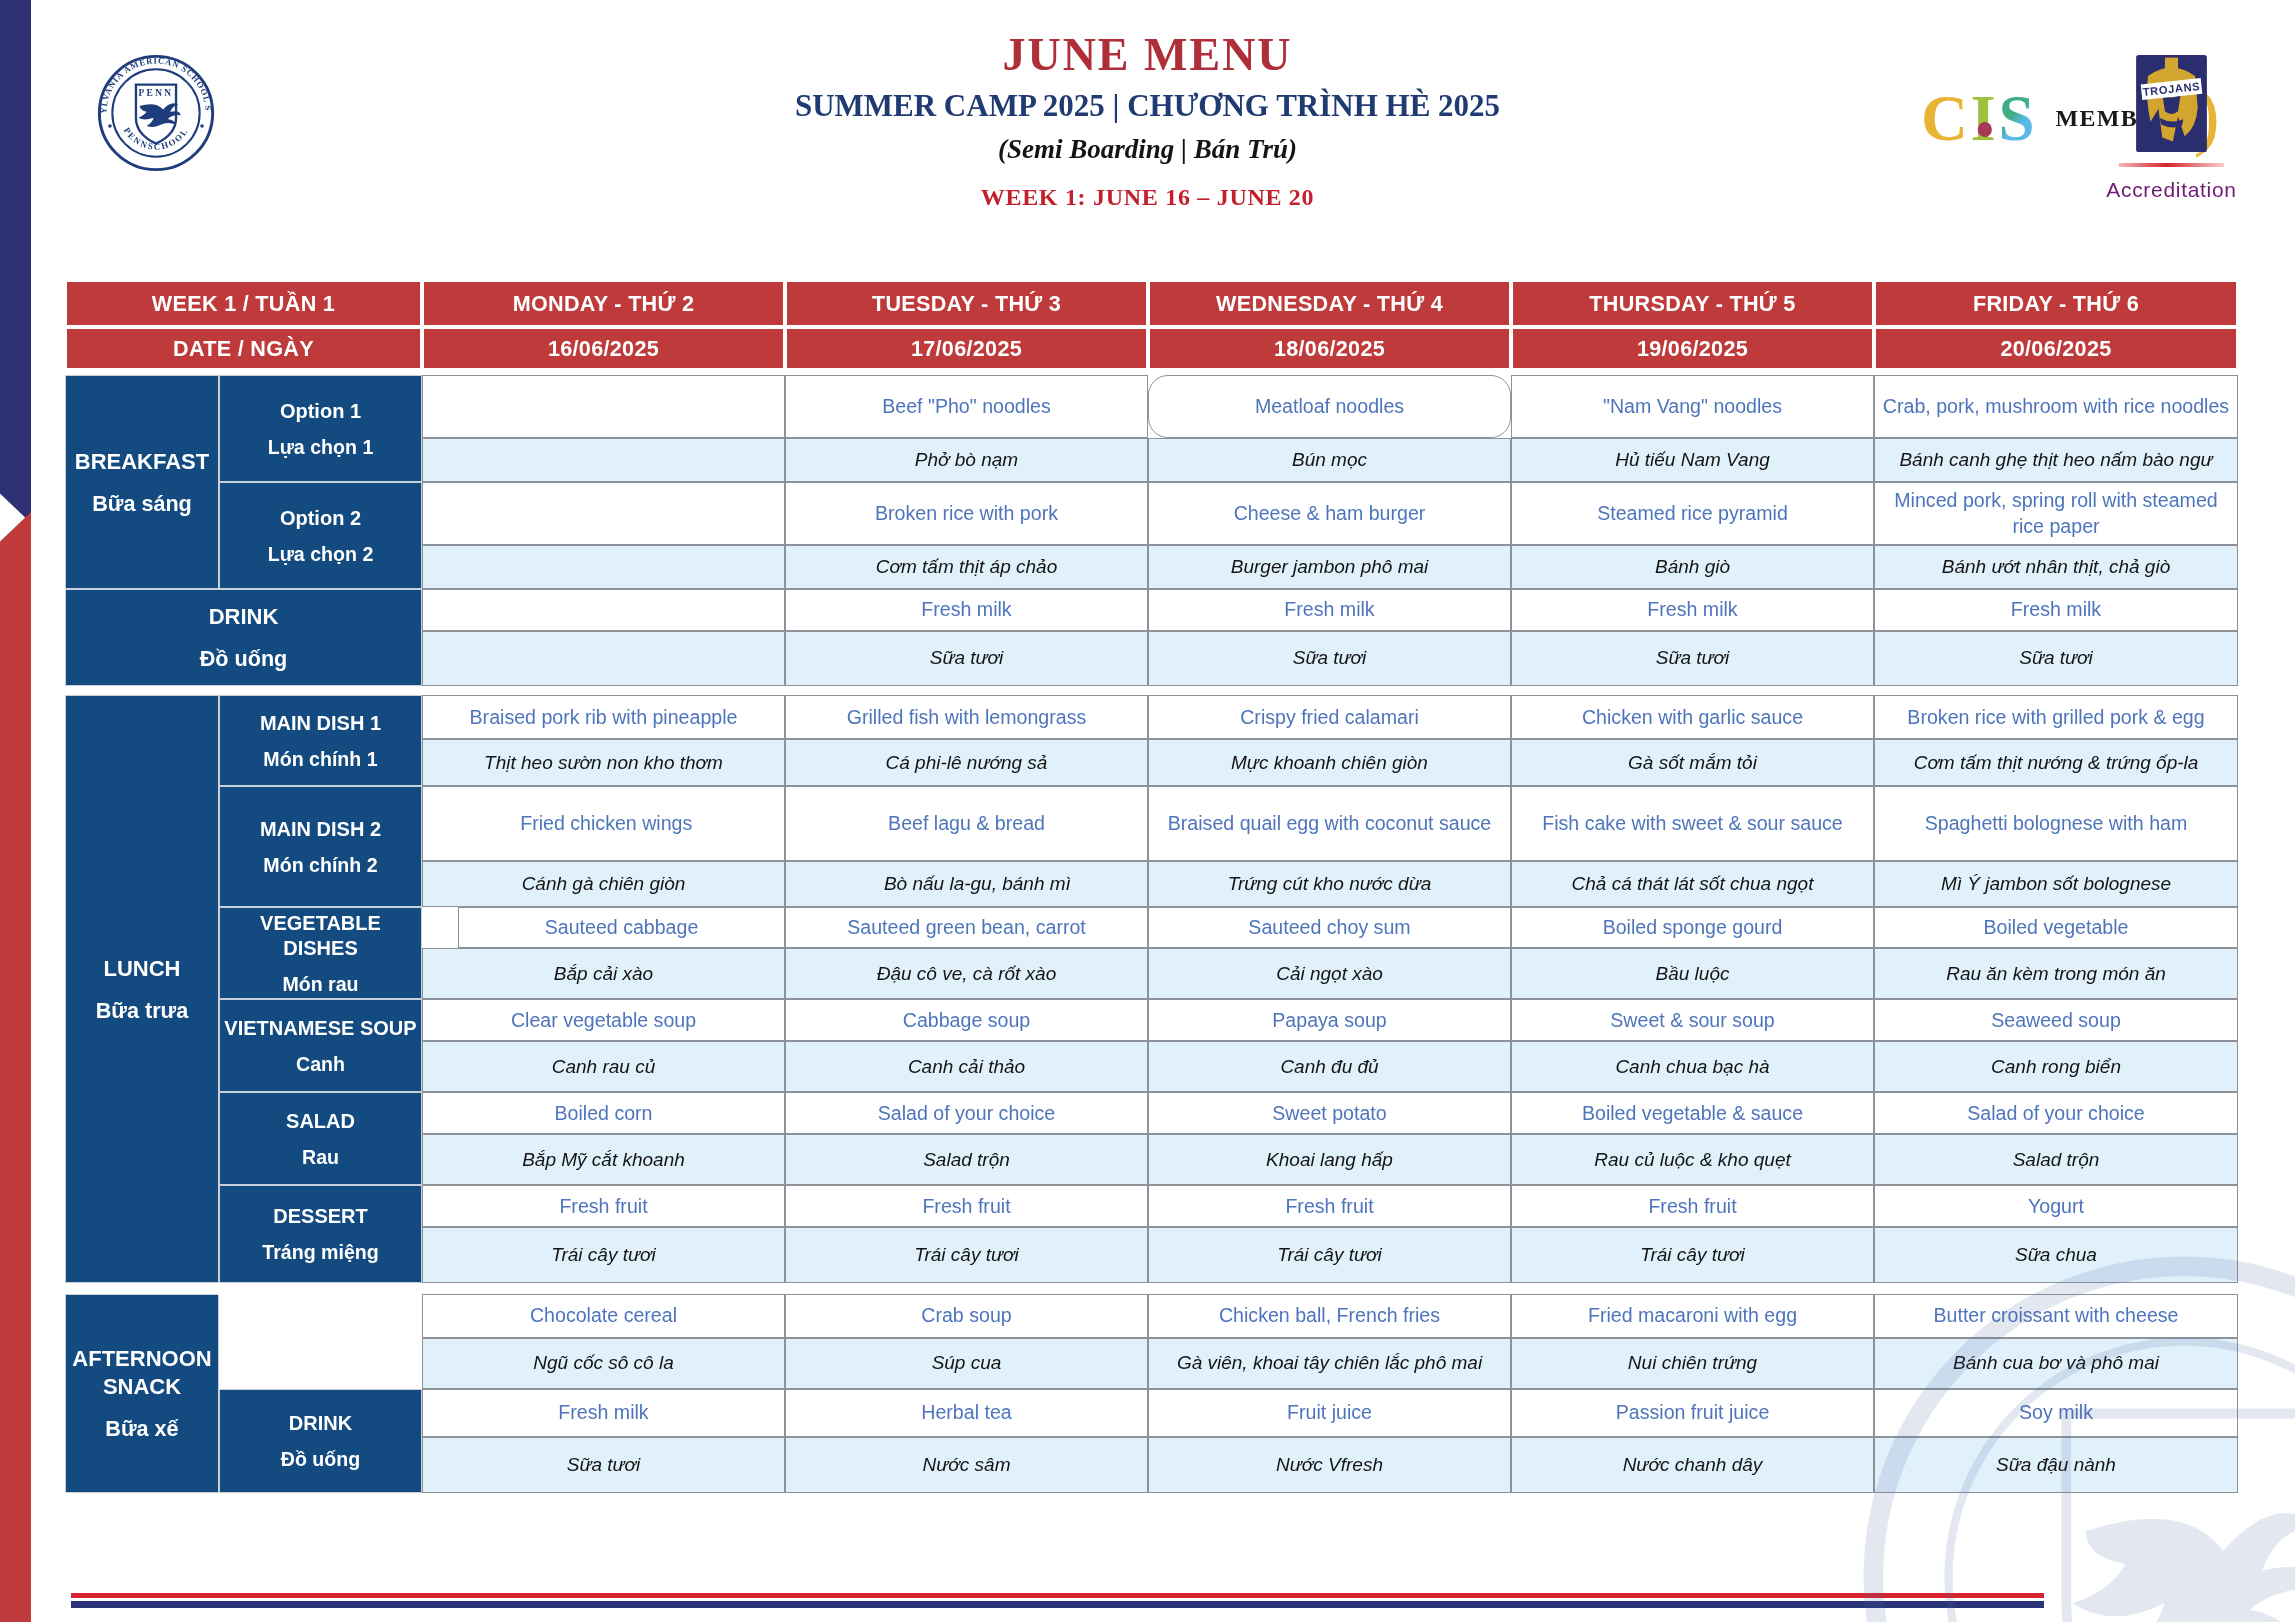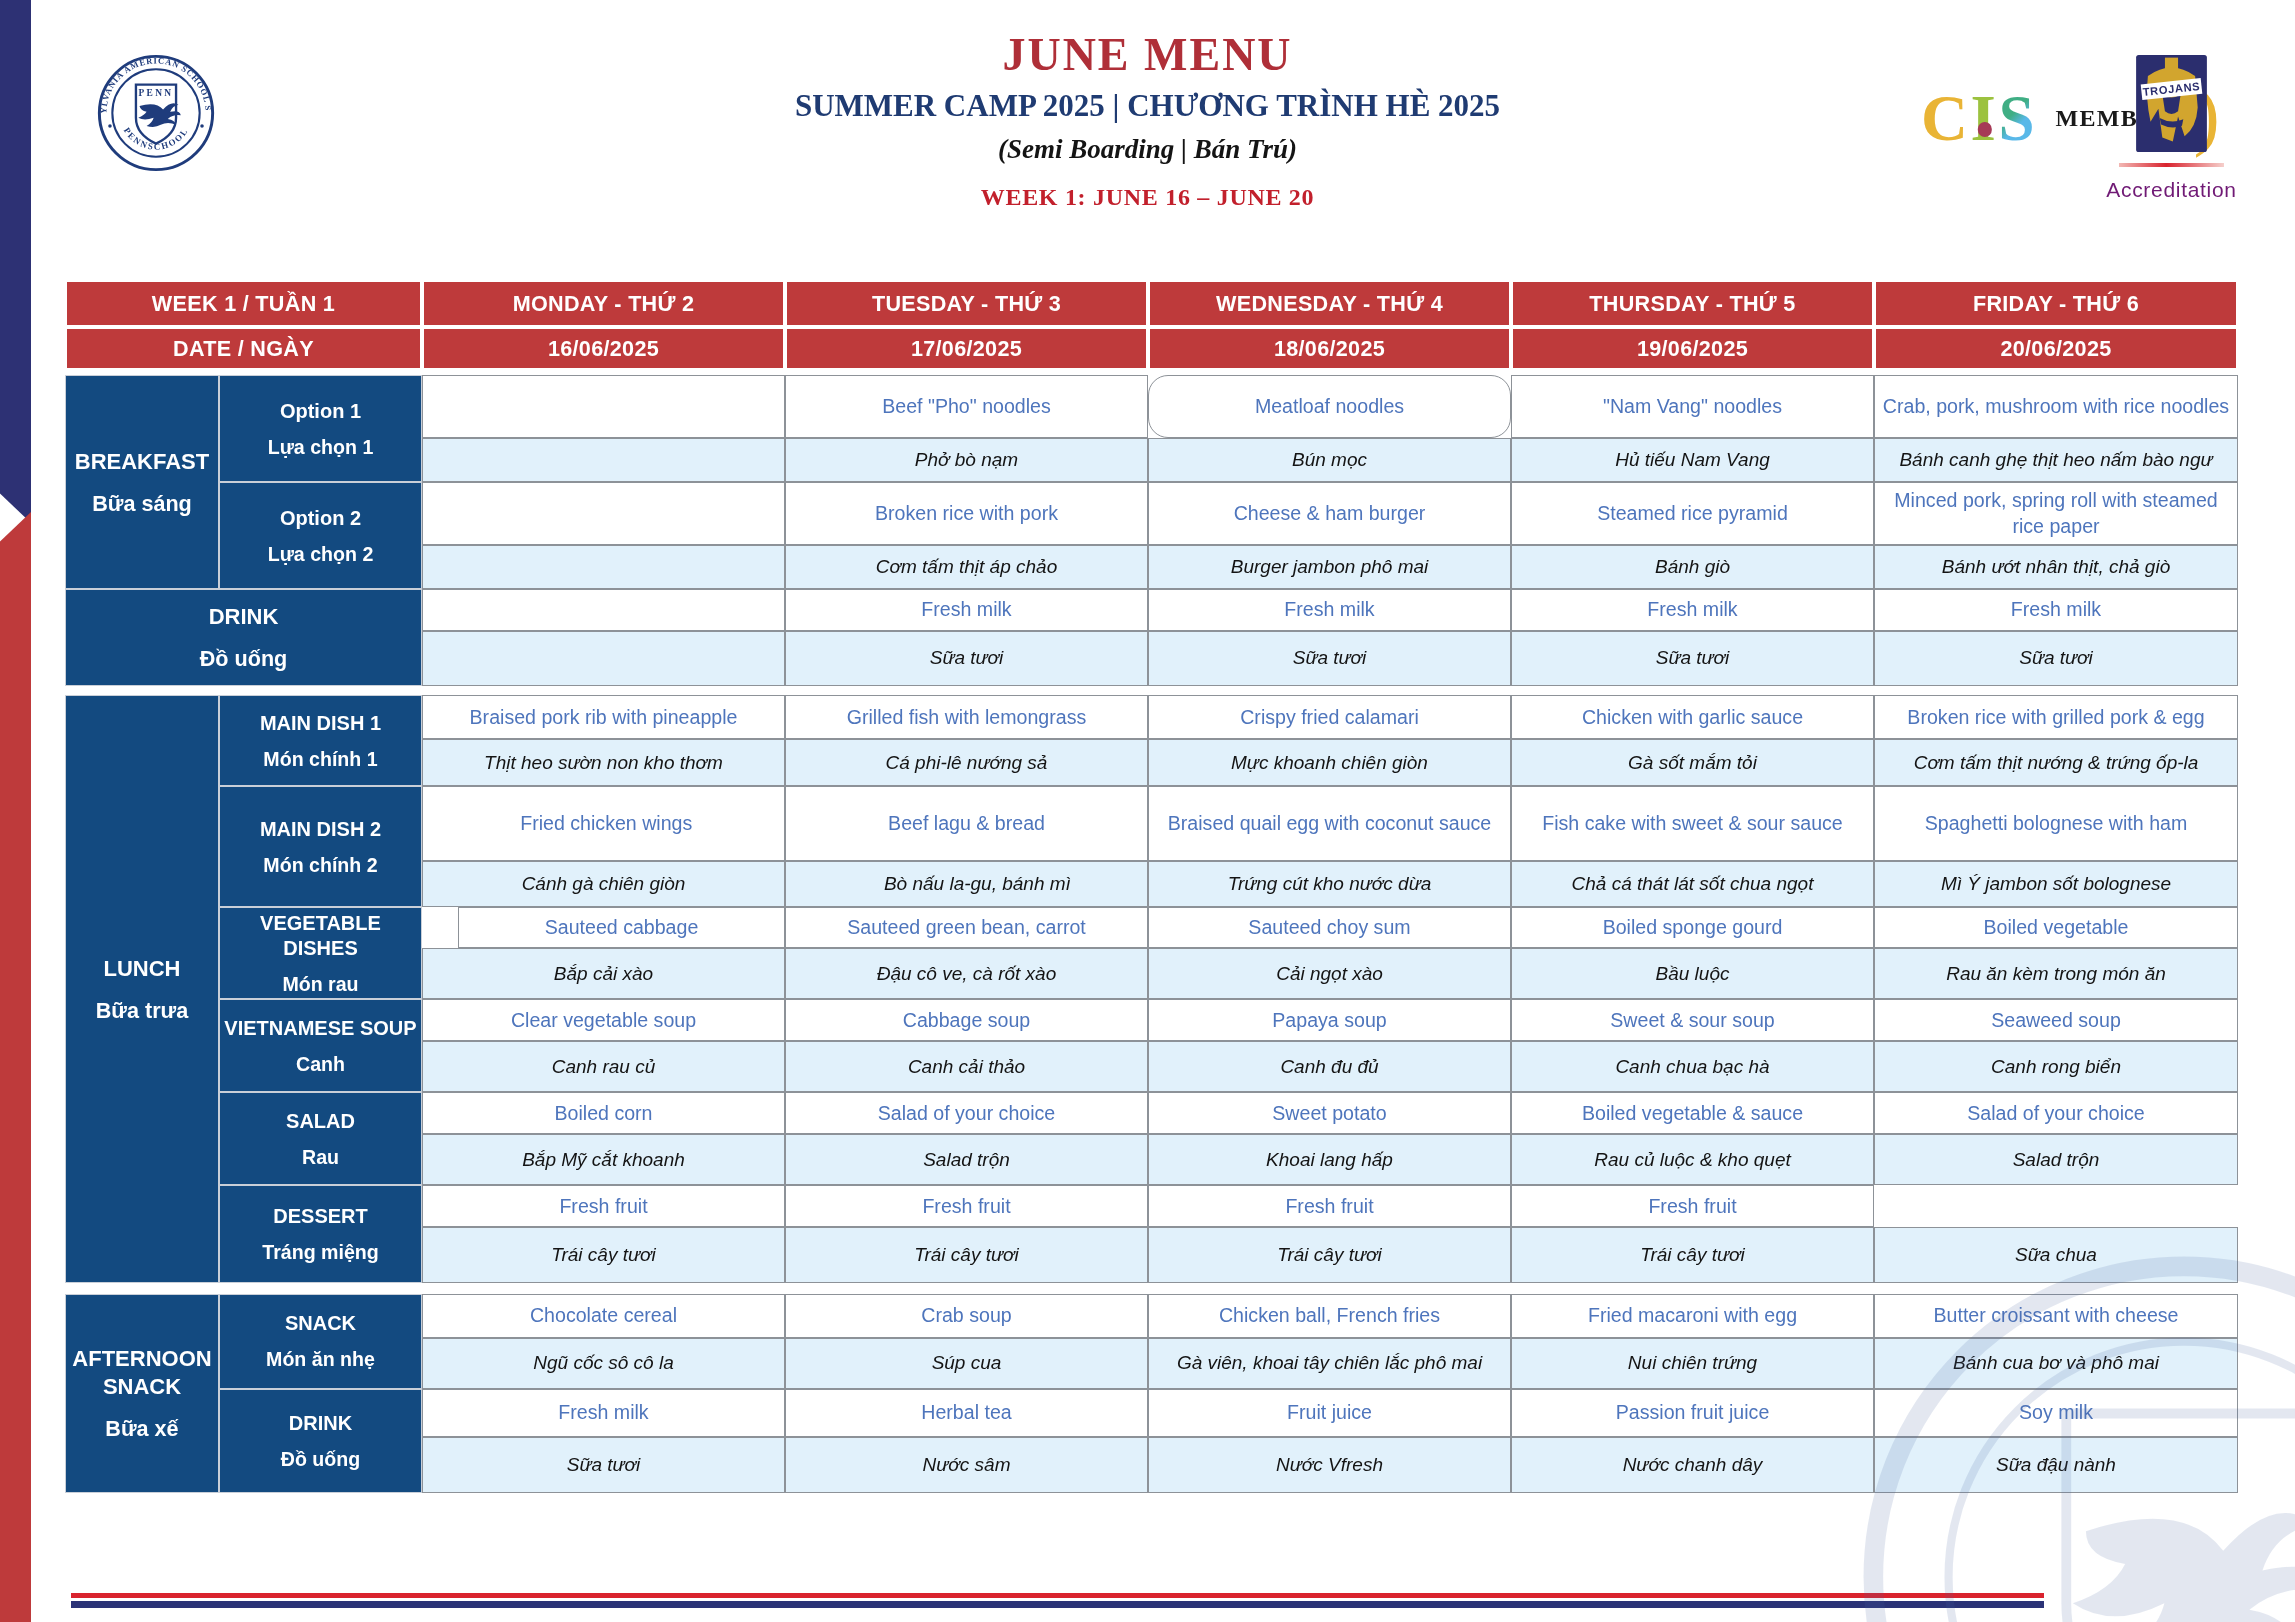--- a/index.html
+++ b/index.html
@@ -265,28 +265,25 @@
         <div class="cat-vn">Tráng miệng</div>
       </div>
       <div class="cell c-en" style="grid-area: 21 / 3 / span 1 / span 1;">Fresh fruit</div>
       <div class="cell c-vn" style="grid-area: 22 / 3 / span 1 / span 1;">Trái cây tươi</div>
       <div class="cell c-en" style="grid-area: 21 / 4 / span 1 / span 1;">Fresh fruit</div>
       <div class="cell c-vn" style="grid-area: 22 / 4 / span 1 / span 1;">Trái cây tươi</div>
       <div class="cell c-en" style="grid-area: 21 / 5 / span 1 / span 1;">Fresh fruit</div>
       <div class="cell c-vn" style="grid-area: 22 / 5 / span 1 / span 1;">Trái cây tươi</div>
       <div class="cell c-en" style="grid-area: 21 / 6 / span 1 / span 1;">Fresh fruit</div>
       <div class="cell c-vn" style="grid-area: 22 / 6 / span 1 / span 1;">Trái cây tươi</div>
+      <div class="cell c-en" style="grid-area: 21 / 7 / span 1 / span 1;">Yogurt</div>
       <div class="cell c-vn" style="grid-area: 22 / 7 / span 1 / span 1;">Sữa chua</div>
       <div class="cell c-navy" style="grid-area: 24 / 1 / span 4 / span 1;">
         <div class="meal-en">AFTERNOON SNACK</div>
         <div class="meal-vn">Bữa xế</div>
-      </div>
-      <div class="cell c-navy" style="grid-area: 24 / 2 / span 2 / span 1;">
-        <div class="cat-en">SNACK</div>
-        <div class="cat-vn">Món ăn nhẹ</div>
       </div>
       <div class="cell c-en" style="grid-area: 24 / 3 / span 1 / span 1;">Chocolate cereal</div>
       <div class="cell c-vn" style="grid-area: 25 / 3 / span 1 / span 1;">Ngũ cốc sô cô la</div>
       <div class="cell c-en" style="grid-area: 24 / 4 / span 1 / span 1;">Crab soup</div>
       <div class="cell c-vn" style="grid-area: 25 / 4 / span 1 / span 1;">Súp cua</div>
       <div class="cell c-en" style="grid-area: 24 / 5 / span 1 / span 1;">Chicken ball,  French fries</div>
       <div class="cell c-vn" style="grid-area: 25 / 5 / span 1 / span 1;">Gà viên, khoai tây chiên lắc phô mai</div>
       <div class="cell c-en" style="grid-area: 24 / 6 / span 1 / span 1;">Fried macaroni with egg</div>
       <div class="cell c-vn" style="grid-area: 25 / 6 / span 1 / span 1;">Nui chiên trứng</div>
       <div class="cell c-en" style="grid-area: 24 / 7 / span 1 / span 1;">Butter croissant with cheese</div>

